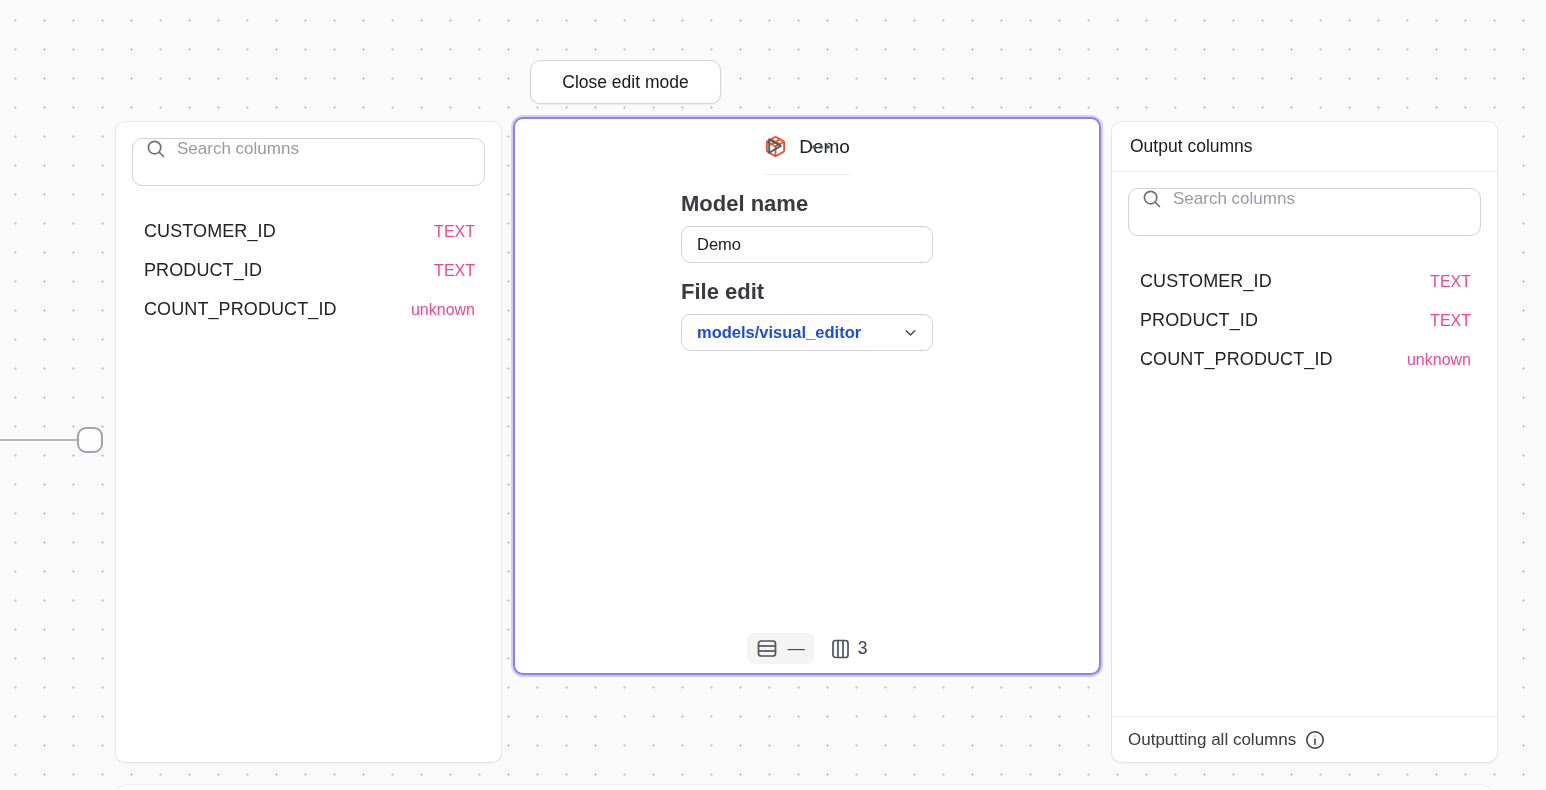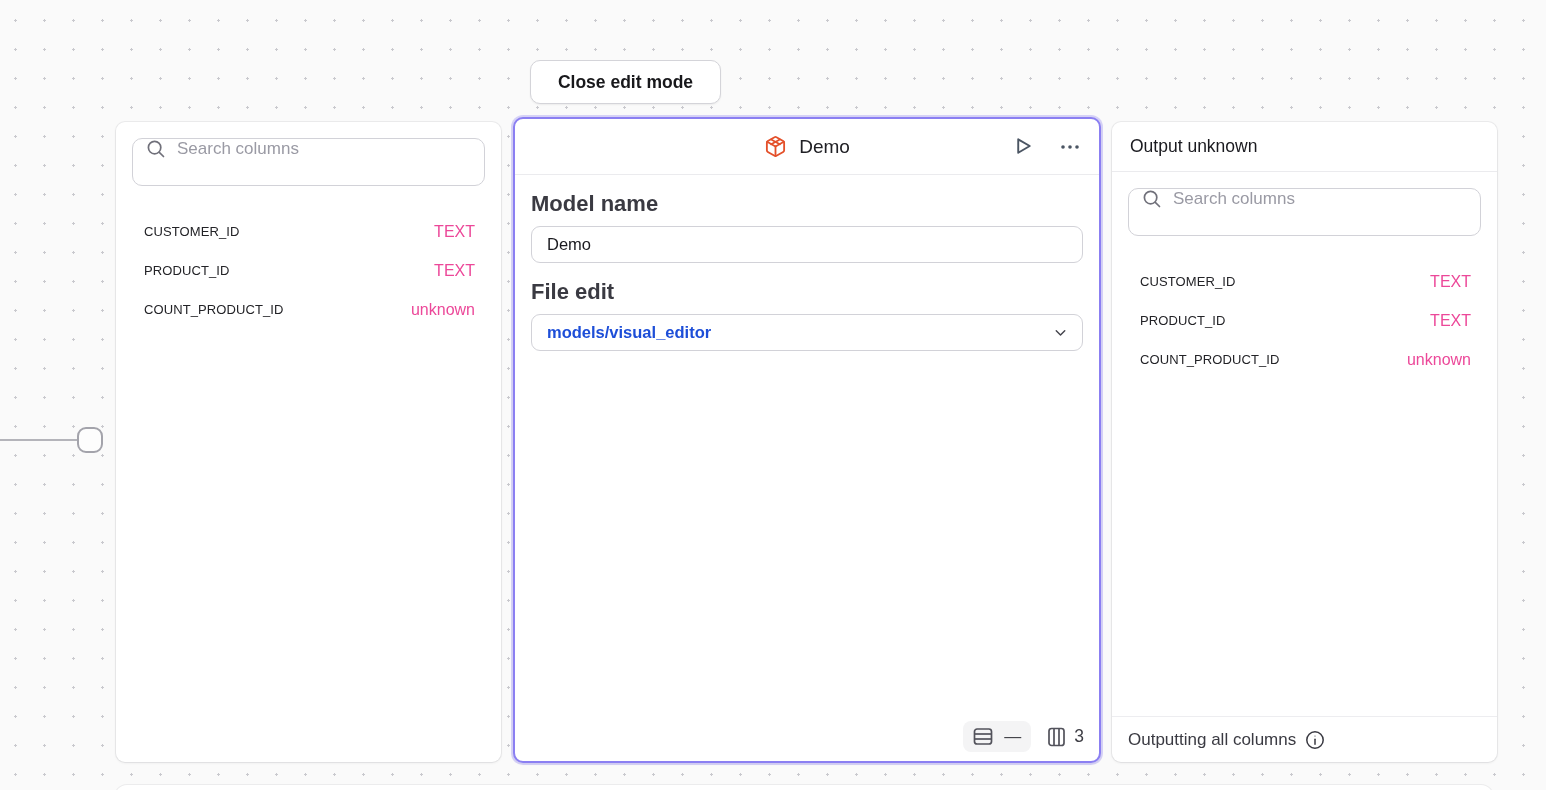--- a/index.html
+++ b/index.html
@@ -21,21 +21,21 @@
   }
   .connector-handle {
     position: absolute; left: 77px; top: 427px; width: 26px; height: 26px;
     background: #fdfdfd; border: 2px solid #a3a3ab; border-radius: 9px;
   }
 
   
   .close-edit {
     position: absolute; left: 530px; top: 60px; width: 191px; height: 44px;
     background: #fff; border: 1px solid #d4d4d9; border-radius: 10px;
-    font-family: inherit; font-size: 17.5px; font-weight: 700; color: #18181b;
+    font-family: inherit; font-size: 17.5px; font-weight: 400; color: #18181b;
     box-shadow: 0 1px 2px rgba(20,20,25,0.06);
     cursor: pointer;
   }
 
   
   .panel {
     position: absolute; background: #fff; border-radius: 9px;
     box-shadow: 0 0 0 1px rgba(20,20,30,0.06), 0 1px 3px rgba(20,20,30,0.07);
     display: flex; flex-direction: column;
   }
@@ -57,29 +57,30 @@
     border: none; outline: none; background: transparent; width: 100%;
     font-family: inherit; font-size: 17px; color: #1a1a1f;
   }
   .search-box input::placeholder { color: #9a9aa4; }
 
   .col-list { list-style: none; margin-top: 8px; }
   .col-list li {
     display: flex; justify-content: space-between; align-items: center;
     height: 39px; padding: 0 26px 0 28px;
   }
-  .col-name { font-size: 13px; color: #232327; letter-spacing: 0.1px; }
+  .col-name { font-size: 18px; color: #232327; letter-spacing: 0.1px; }
   .col-type { font-size: 16px; color: #ec4899; text-align: right; }
 
   
   #model-panel {
-    left: 513px; top: 117px; width: 588px; height: 646px;
+    left: 513px; top: 117px; width: 588px; height: 558px;
     border: 2px solid #8b7ff2;
     box-shadow: 0 0 0 2px rgba(139,127,242,0.32), 0 1px 3px rgba(20,20,30,0.07);
     border-radius: 10px;
+    align-items: center;
   }
   .model-header {
     flex: 0 0 56px; position: relative; display: flex; align-items: center;
     justify-content: center; gap: 12px; border-bottom: 1px solid #ebebee;
   }
   .model-title { font-size: 19px; font-weight: 500; color: #202025; }
   .model-actions {
     position: absolute; right: 18px; top: 0; height: 100%;
     display: flex; align-items: center; gap: 24px;
   }
@@ -234,21 +235,21 @@
             <path d="M12 1.5 V18.5"></path>
         </svg>
       </span>
       <span class="stat-num">3</span>
     </button>
   </footer>
 </section>
 
 <section class="panel side" id="output-panel">
   <header class="side-header">
-    <span>Output unknown</span>
+    <span>Output columns</span>
   </header>
   <div class="search-box">
     <span>
       <svg width="20" height="20" viewBox="0 0 20 20" fill="none" stroke="#70707a" stroke-width="1.7" stroke-linecap="round">
         <circle cx="8.6" cy="8.6" r="6.2"></circle>
           <path d="M13.3 13.3 L17.5 17.5"></path>
       </svg>
     </span>
     <input type="text" placeholder="Search columns" style="">
   </div>

